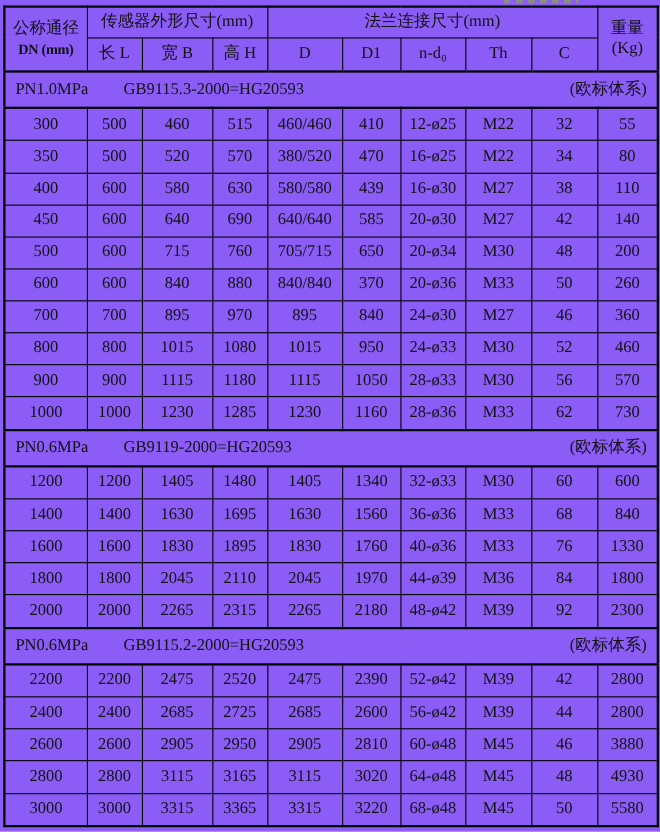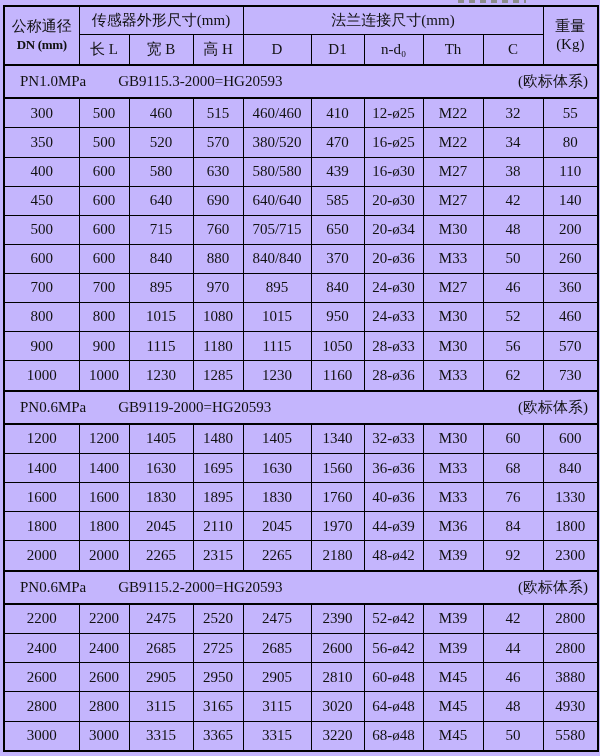--- a/index.html
+++ b/index.html
@@ -11,21 +11,21 @@
     width: 600px;
     height: 756px;
     font-family: "Liberation Serif", "DejaVu Serif", serif;
     color: #111111;
     overflow: hidden;
   }
   .page {
     position: relative;
     width: 600px;
     height: 756px;
-    background: #c4b5fd;
+    background: #8b5cf6;
   }
   .top-artifact {
     position: absolute;
     top: 0;
     left: 458px;
     width: 68px;
     height: 3px;
     background: repeating-linear-gradient(90deg, #8c8c8c 0 6px, transparent 6px 11px);
   }
   table.spec {
@@ -56,21 +56,21 @@
   .hsub  { display: block; font-size: 13px; letter-spacing: -0.3px; margin-top: 2px; font-weight: bold; }
   tr.section-row { height: 33px; }
   tr.section-row td {
     border-top-width: 2px;
     border-bottom-width: 2px;
     text-align: left;
   }
   .section-cell {
     display: flex;
     align-items: center;
-    padding: 0 9px 0 15px;
+    padding: 0 9px 0 9px;
     font-size: 15px;
   }
   .section-cell .standard { margin-left: 32px; }
   .section-cell .note { margin-left: auto; }
 </style>
 </head>
 <body>
 
 <div class="page">
 

